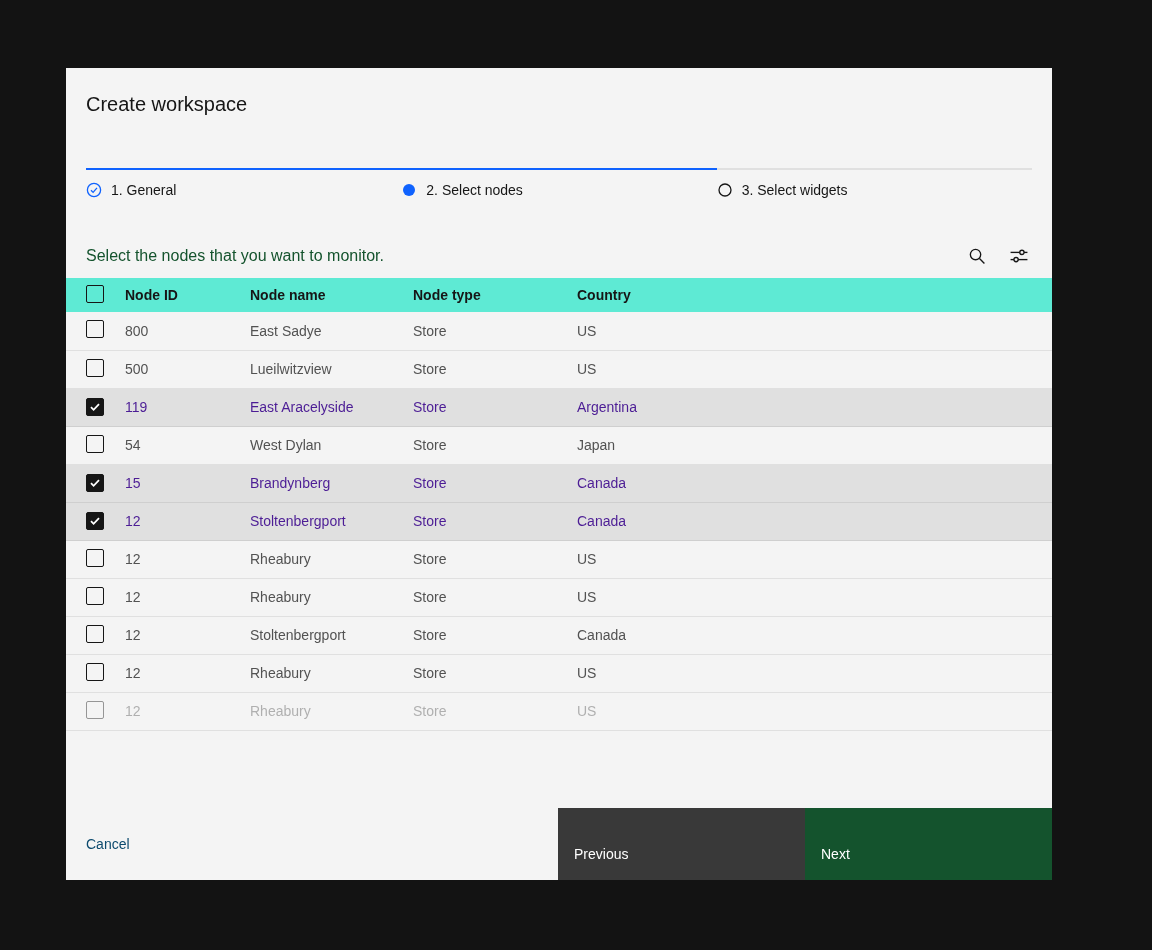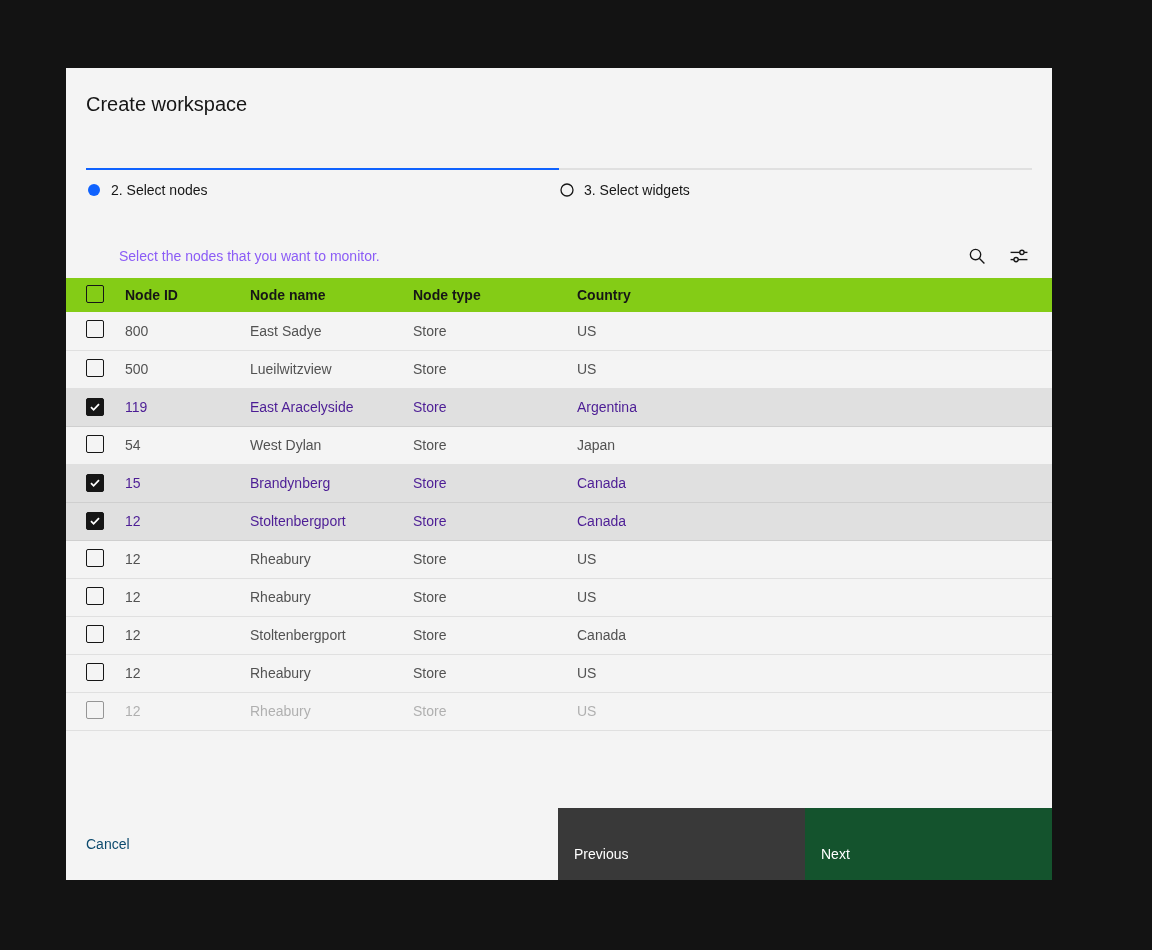--- a/index.html
+++ b/index.html
@@ -43,26 +43,26 @@
   .step.complete, .step.current { border-top-color: #0f62fe; }
   .step-label { font-size: 14px; color: #161616; }
   .step-icon { display: inline-flex; width: 16px; height: 16px; }
   
   .toolbar {
     display: flex;
     align-items: center;
     justify-content: space-between;
     padding: 20px 24px 12px 20px;
   }
-  .description { font-size: 14px; line-height: 20px; color: #8b5cf6; margin-left: 33px; }
+  .description { font-size: 16px; line-height: 20px; color: #14532d; }
   .toolbar-icons { display: flex; align-items: center; gap: 24px; }
   .icon-btn { display: inline-flex; cursor: pointer; background: none; border: none; padding: 0; }
   
   table { width: 100%; border-collapse: collapse; table-layout: fixed; }
-  thead tr { background: #84cc16; height: 34px; }
+  thead tr { background: #5eead4; height: 34px; }
   th {
     text-align: left;
     font-size: 14px;
     font-weight: 700;
     color: #161616;
     vertical-align: middle;
   }
   tbody tr { height: 38px; background: #f4f4f4; }
   tbody td {
     border-bottom: 1px solid #e0e0e0;
@@ -118,20 +118,29 @@
   .btn-primary { background: #14532d; }
 </style>
 </head>
 <body>
 
 <div class="modal">
 
   <h1 class="modal-title">Create workspace</h1>
 
   <div class="progress">
+    <div class="step complete">
+      <span class="step-icon">
+        <svg viewBox="0 0 16 16" width="16" height="16">
+          <circle cx="8" cy="8" r="6.6" fill="none" stroke="#0f62fe" stroke-width="1.3"></circle>
+          <path d="M5 8.3 L7.1 10.4 L11 5.9" fill="none" stroke="#0f62fe" stroke-width="1.3"></path>
+        </svg>
+      </span>
+      <span class="step-label">1. General</span>
+    </div>
     <div class="step current">
       <span class="step-icon">
         <svg viewBox="0 0 16 16" width="16" height="16">
           <circle cx="8" cy="8" r="6" fill="#0f62fe"></circle>
         </svg>
       </span>
       <span class="step-label">2. Select nodes</span>
     </div>
     <div class="step incomplete">
       <span class="step-icon">

